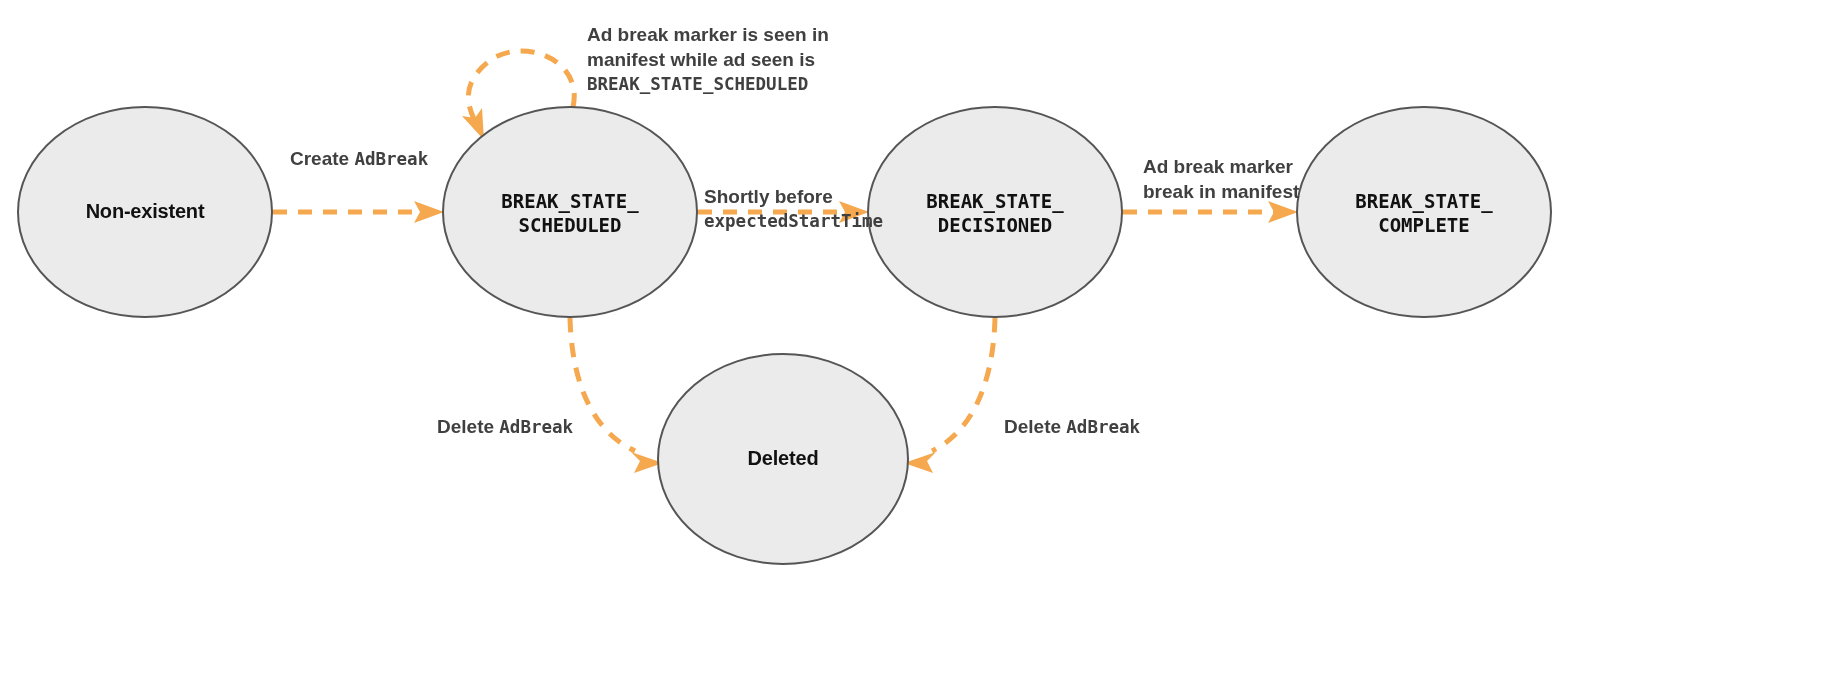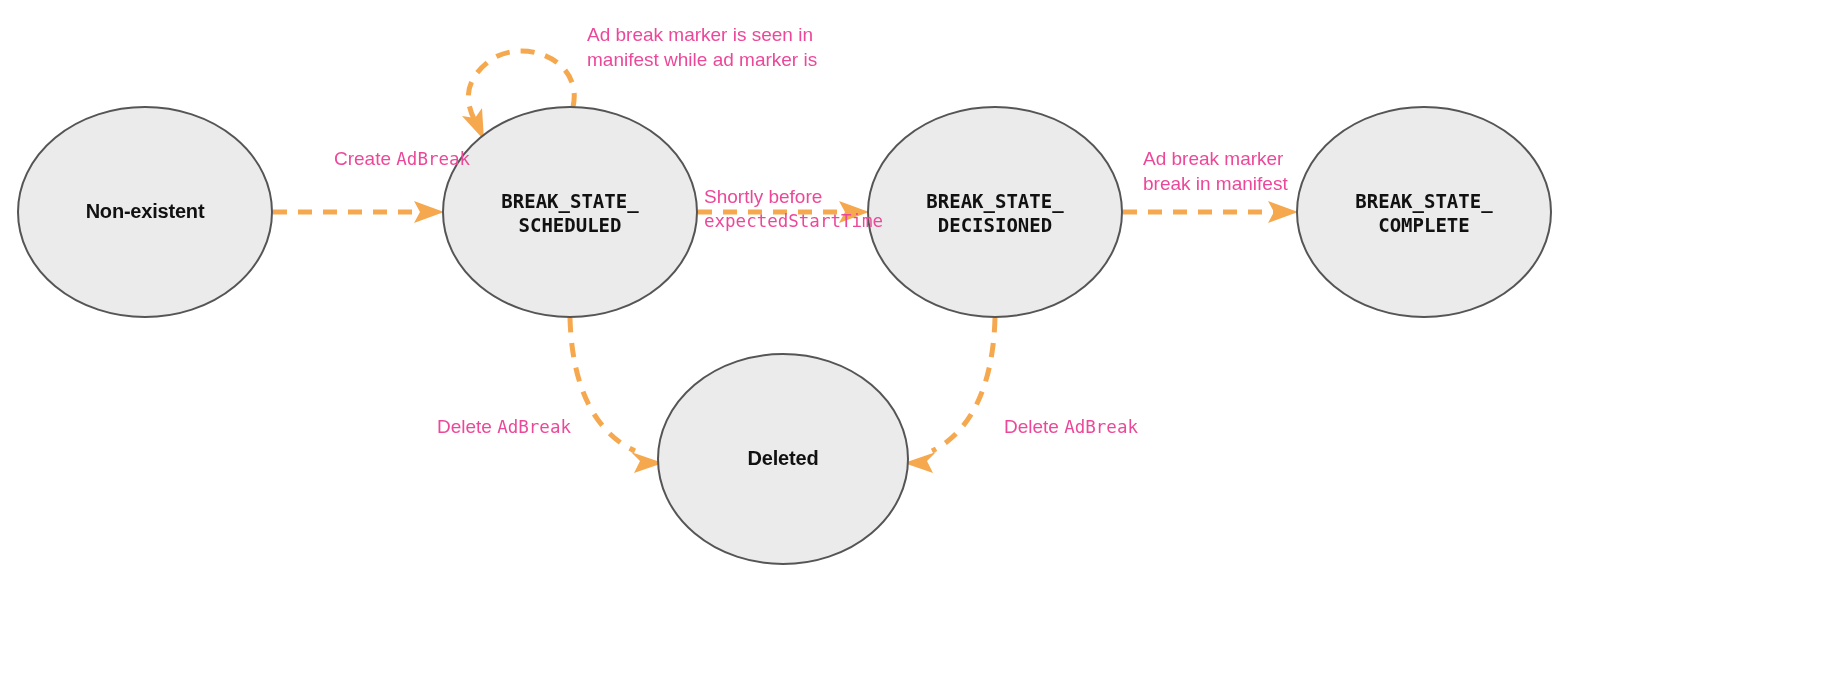--- a/index.html
+++ b/index.html
@@ -56,23 +56,24 @@
     stroke-linecap: butt;
   }
   .edge-arrow {
     fill: #f5a84e;
     stroke: none;
   }
   .edge-label-block {
     position: absolute;
     line-height: 25px;
     white-space: nowrap;
-    color: #ec4899;
+    color: #404040;
     font-family: "Liberation Sans", sans-serif;
     font-size: 19px;
+    font-weight: bold;
   }
   .edge-label-block .mono {
     font-family: "DejaVu Sans Mono", "Liberation Mono", monospace;
     font-size: 17.5px;
   }
 </style>
 </head>
 <body>
 
 <div id="diagram-root">
@@ -132,35 +133,36 @@
       <text class="node-label" x="1424" y="226">COMPLETE</text>
     </g>
 
     <g>
       <ellipse class="node-shape" cx="783" cy="459" rx="125" ry="105"></ellipse>
       <text class="node-label plain" x="783" y="460">Deleted</text>
     </g>
 
   </svg>
 
-  <div class="edge-label-block" style="left:290px; top:146px;margin-left:44px;">
+  <div class="edge-label-block" style="left:290px; top:146px;">
     <span>Create </span><span class="mono">AdBreak</span>
   </div>
 
   <div class="edge-label-block" style="left:587px; top:22px;">
     <div>Ad break marker is seen in</div>
-    <div>manifest while ad marker is</div>
+    <div>manifest while ad seen is</div>
+    <div class="mono">BREAK_STATE_SCHEDULED</div>
   </div>
 
   <div class="edge-label-block" style="left:704px; top:146px;margin-top:38px;">
     <div>Shortly before</div>
     <div class="mono">expectedStartTime</div>
   </div>
 
-  <div class="edge-label-block" style="left:1143px; top:146px;">
+  <div class="edge-label-block" style="left:1143px; top:154px;">
     <div>Ad break marker</div>
     <div>break in manifest</div>
   </div>
 
   <div class="edge-label-block" style="left:437px; top:414px;">
     <span>Delete </span><span class="mono">AdBreak</span>
   </div>
 
   <div class="edge-label-block" style="left:1004px; top:414px;">
     <span>Delete </span><span class="mono">AdBreak</span>

